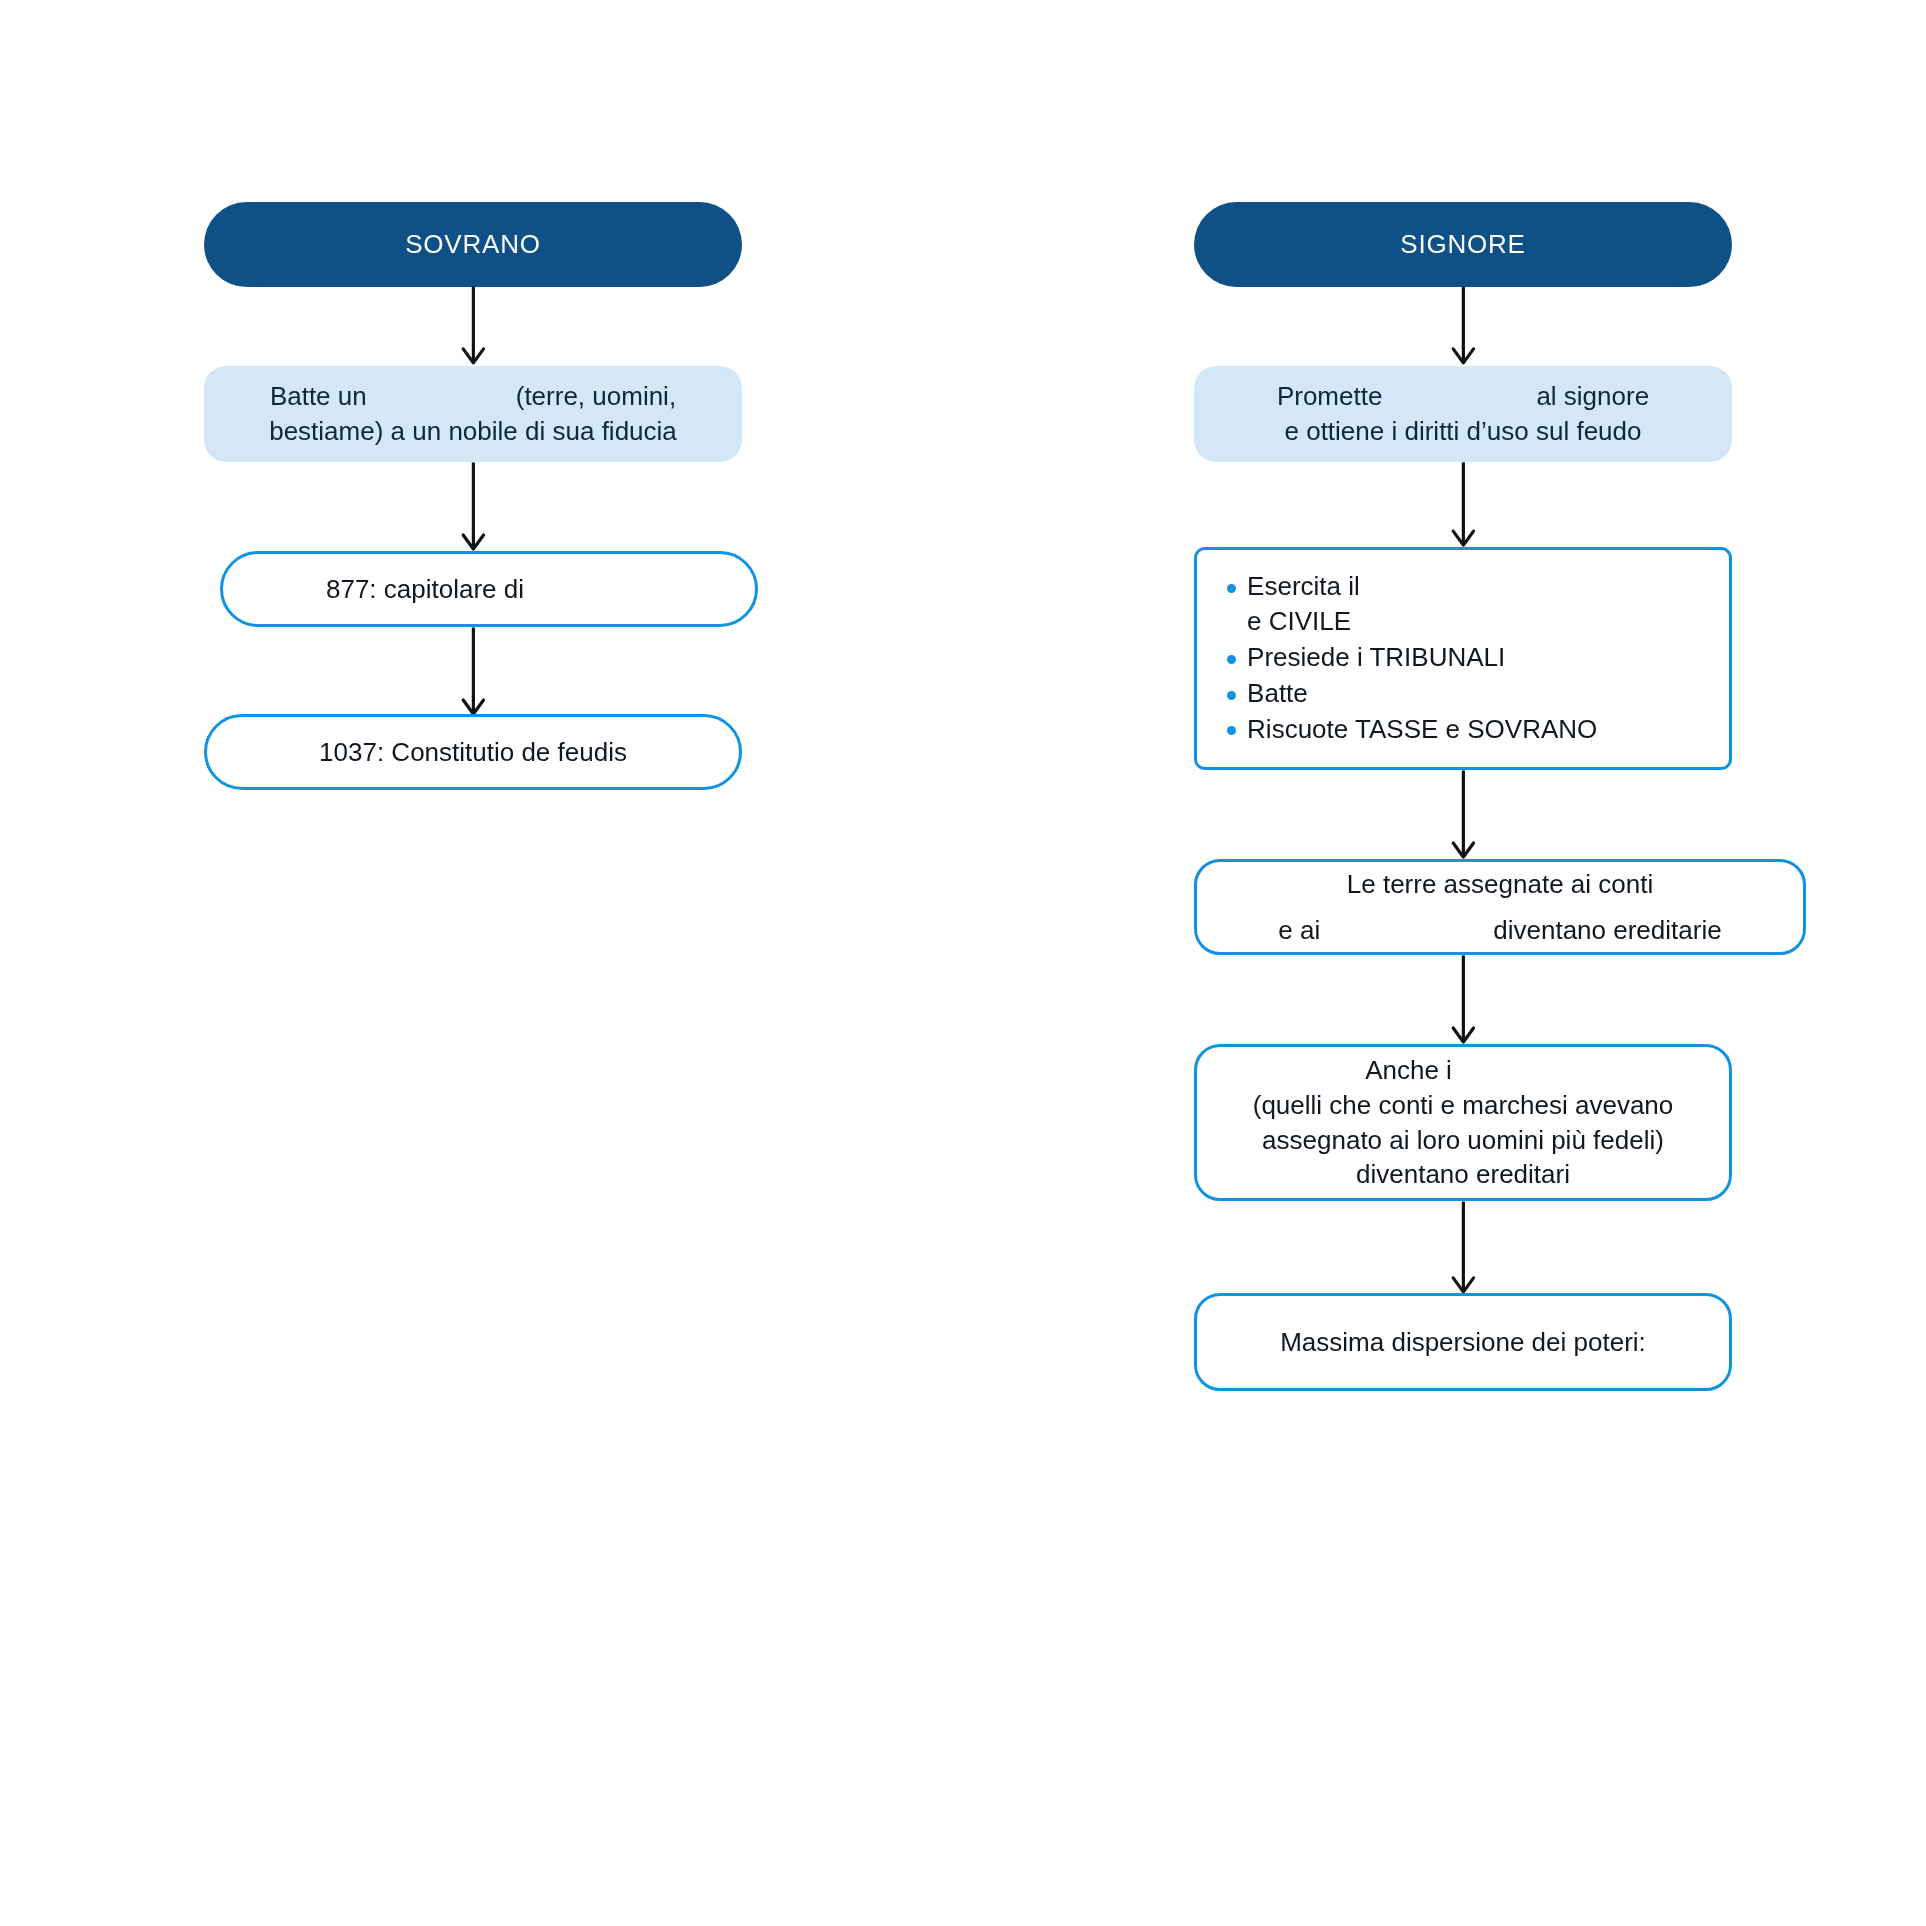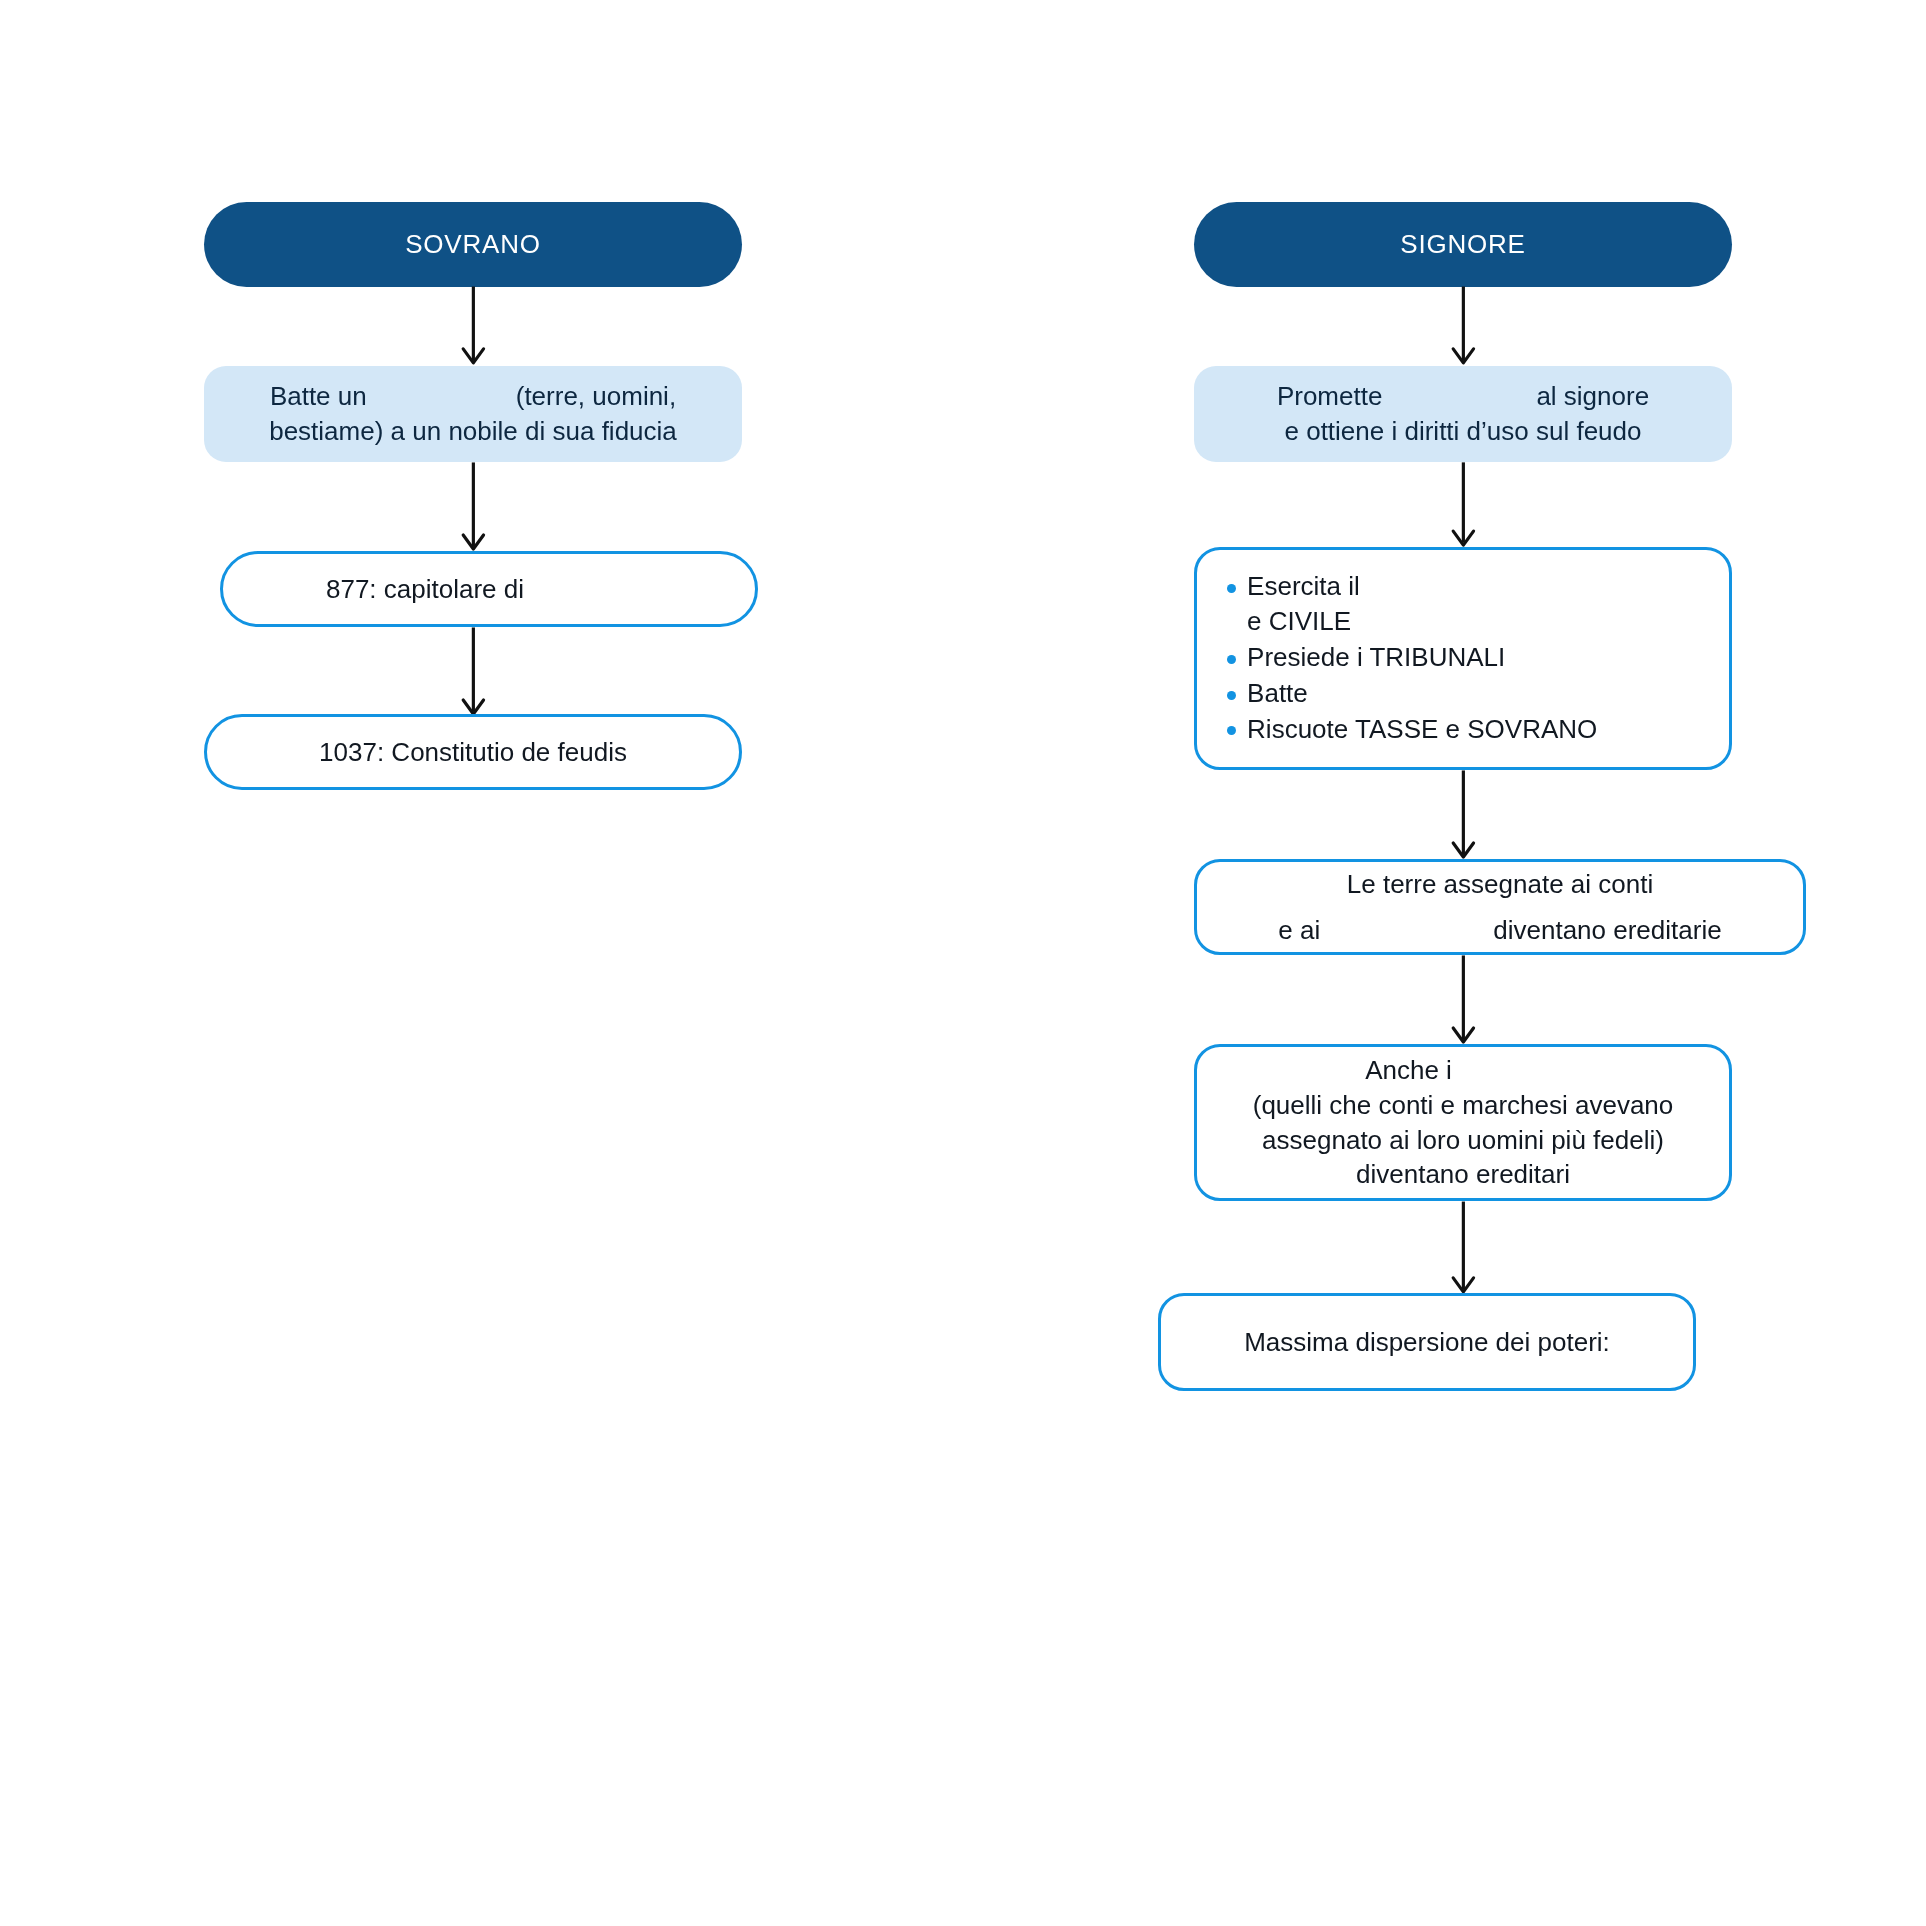--- a/index.html
+++ b/index.html
@@ -70,20 +70,21 @@
     display: inline-block;
     white-space: pre;
   }
 
   
   .bullets {
     align-items: flex-start;
     justify-content: center;
     text-align: left;
     padding: 16.7px 26px 16.7px 29.5px;
+    border-radius: 11px;
   }
   .bullet-row {
     display: flex;
     align-items: flex-start;
     gap: 11.6px;
     margin: 0 0 1.3px 0;
   }
   .bullet-dot {
     width: 9px;
     height: 9px;
@@ -201,18 +202,18 @@
     <span class="line">(quelli che conti e marchesi avevano</span>
     <span class="line">assegnato ai loro uomini più fedeli)</span>
     <span class="line">diventano ereditari</span>
   </div>
 
   <svg class="connector" style="left:1450px; top:1201px; width:28px; height:94px;" viewBox="0 0 44 146">
     <line x1="21" y1="0" x2="21" y2="138" stroke="#111111" stroke-width="5"></line>
     <polyline points="5,120 21,142 37,120" fill="none" stroke="#111111" stroke-width="5" stroke-linecap="round" stroke-linejoin="round"></polyline>
   </svg>
 
-  <div class="node node-outline" style="left:1158px; top:1293px; width:538px; height:98px;">
+  <div class="node node-outline" style="left:1194px; top:1293px; width:538px; height:98px;">
     <span class="line">Massima dispersione dei poteri:</span>
   </div>
 
 </div>
 
 
 </body></html>

